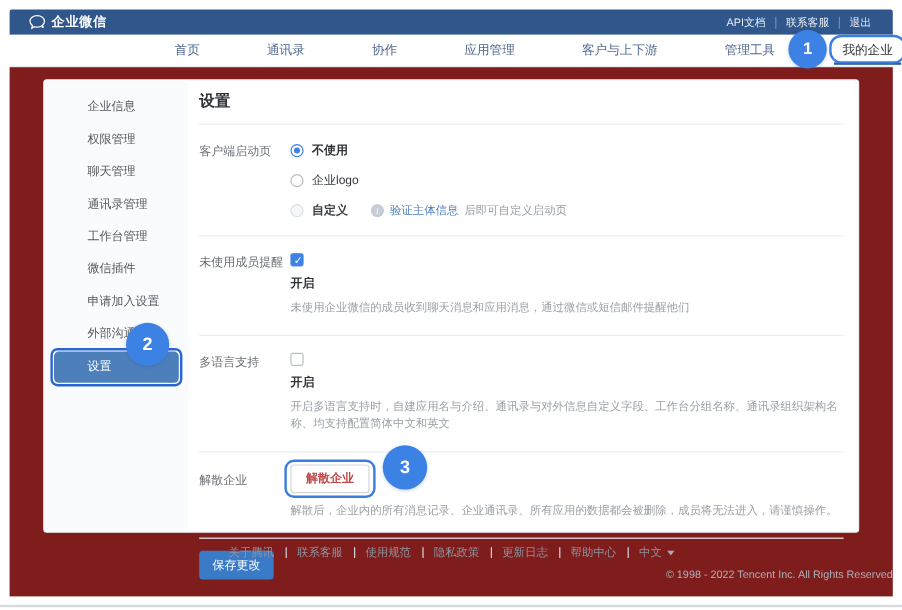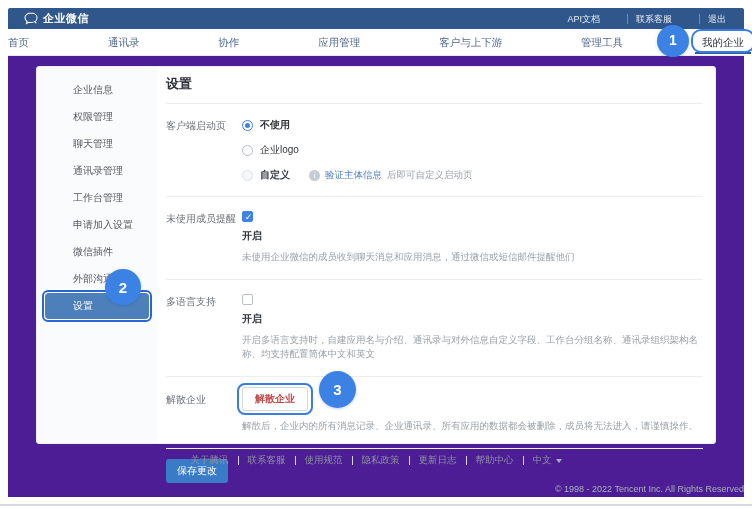--- a/index.html
+++ b/index.html
@@ -11,46 +11,46 @@
   
   .topbar {
     position:absolute; left:8px; top:8px; right:8px; height:21px;
     background:#30578b; border-radius:2px 2px 0 0;
     display:flex; align-items:center; justify-content:space-between;
     padding:0 10px 0 16px;
   }
   .logo { display:flex; align-items:center; gap:5px; color:#fff; font-size:11px; font-weight:bold; letter-spacing:.5px; }
   .logo svg { display:block; }
   .topbar-links { display:flex; align-items:center; font-size:9px; }
-  .topbar-links a { color:#e9eef6; text-decoration:none; padding:0 8px; border-left:1px solid rgba(255,255,255,.32); line-height:10px; cursor:pointer;margin-left:19px; }
+  .topbar-links a { color:#e9eef6; text-decoration:none; padding:0 8px; border-left:1px solid rgba(255,255,255,.32); line-height:10px; cursor:pointer; }
   .topbar-links a:first-child { border-left:none; }
   
   .nav {
     position:absolute; left:8px; top:29px; right:8px; height:27px; background:#fff;
     border-bottom:1px solid #e9ecef;
-    display:flex; align-items:center; justify-content:space-between; gap:56px;
+    display:flex; align-items:center; justify-content:flex-end; gap:56px;
     font-size:10.5px; color:#51688f;
   }
   .nav-item { position:relative; height:27px; line-height:27px; cursor:pointer; white-space:nowrap; }
   .nav-item.active { color:#2e3238; }
   .nav-item.active .underline {
     position:absolute; left:-7px; right:-7px; bottom:2px; height:2px; background:#2a5d9b;
   }
   .ann-box1 { position:absolute; top:0; bottom:3px; left:-11px; right:-11px; border:2px solid #3a7ce2; border-radius:10px; pointer-events:none; }
   
   .ann-circle {
     position:absolute; background:#3c82e4; color:#fff; font-weight:bold;
     border-radius:50%; display:flex; align-items:center; justify-content:center;
     box-shadow:0 1px 3px rgba(30,80,160,.25); z-index:9;
   }
   .c1 { width:32px; height:32px; right:calc(100% + 13px); top:-4px; font-size:14px; }
   .c2 { width:36px; height:36px; left:68px; top:202px; font-size:15px; }
   .c3 { width:37px; height:37px; left:calc(100% + 11px); top:-16px; font-size:15px; }
   
-  .body-bg { position:absolute; left:8px; right:8px; top:56px; bottom:11px; background:#4c1d95; }
+  .body-bg { position:absolute; left:8px; right:8px; top:56px; bottom:11px; background:#7f1d1d; }
   .card {
     position:absolute; left:28px; top:10px; width:680px; height:378px;
     background:#fff; border-radius:3px; border:1px solid #eceef1;
   }
   
   .sidebar { position:absolute; left:0; top:0; bottom:0; width:120px; padding-top:9px; background:#fafbfc; border-radius:3px 0 0 3px; }
   .side-item {
     position:relative; height:26px; line-height:26px; margin:1px 8px; padding-left:28px;
     font-size:10px; color:#54595f; border-radius:4px; cursor:pointer;
   }
@@ -91,21 +91,21 @@
   .btn-save {
     display:inline-block; background:#3a7bc8; color:#fff; border:none; border-radius:3px;
     padding:5px 11px; font-size:10px; cursor:pointer; font-family:inherit;
   }
   
   .footer { position:absolute; left:0; right:0; top:398px; text-align:right; }
   .footer-links { display:flex; justify-content:center; align-items:center; font-size:9.5px; color:#8d949e; }
   .footer-links a { color:#8d949e; text-decoration:none; padding:0 9px; cursor:pointer; display:flex; align-items:center; gap:4px; }
   .fsep { width:1px; height:9px; background:#d2d6db; }
   .caret { width:0; height:0; border-left:3px solid transparent; border-right:3px solid transparent; border-top:4px solid #a6adb5; }
-  .copyright { margin-top:17px; font-size:9px; color:#abb1b9; }
+  .copyright { margin-top:7px; font-size:9px; color:#abb1b9; }
   .bottom-line { position:absolute; left:0; right:0; bottom:2px; height:2px; background:#d6d9de; }
 </style>
 </head>
 <body>
 
 <div class="page">
 
   <div class="topbar">
     <div class="logo">
       <span>
@@ -141,22 +141,22 @@
   <div class="body-bg">
 
     <div class="card">
 
       <div class="sidebar">
         <div class="side-item">企业信息</div>
         <div class="side-item">权限管理</div>
         <div class="side-item">聊天管理</div>
         <div class="side-item">通讯录管理</div>
         <div class="side-item">工作台管理</div>
+        <div class="side-item">微信插件</div>
         <div class="side-item">申请加入设置</div>
-        <div class="side-item">微信插件</div>
         <div class="side-item">外部沟通管理</div>
         <div class="side-item selected">
           <span>设置</span>
           <span class="ann-box2"></span>
         </div>
       </div>
       <span class="ann-circle c2">2</span>
 
       <div class="main">
         <div class="main-title">设置</div>

